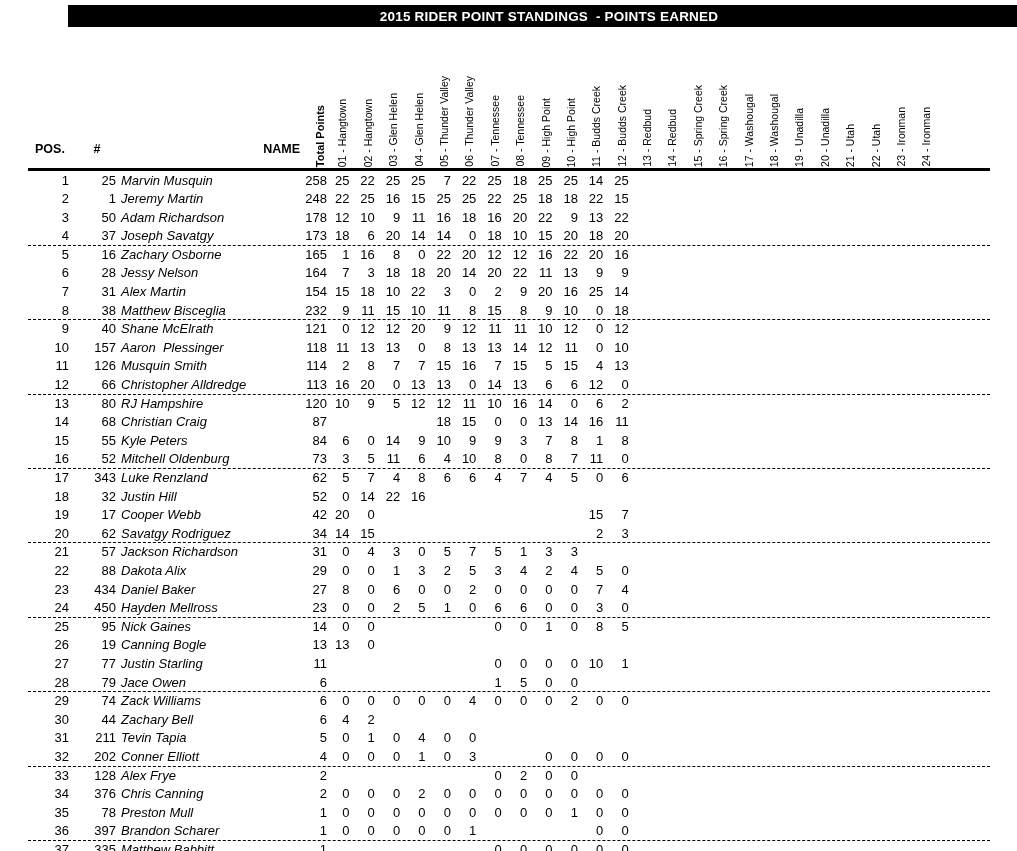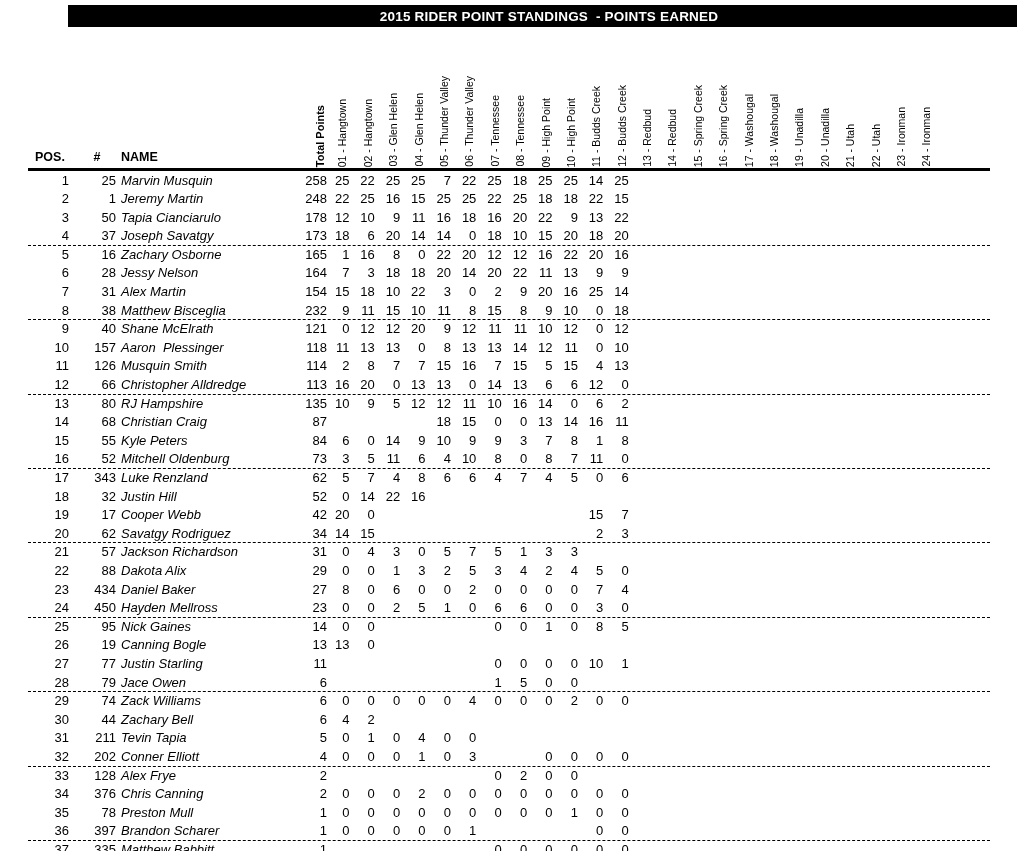--- a/index.html
+++ b/index.html
@@ -30,24 +30,24 @@
     width: 962px;
   }
   .grid-row {
     display: grid;
     grid-template-columns: 47px 44px 181px 31px repeat(24, 25.4px) 1fr;
   }
   .thead {
     align-items: end;
     height: 103px;
   }
-  .hcell { font-size: 12.5px; font-weight: bold; padding-bottom: 3px; }
+  .hcell { font-size: 12.5px; font-weight: bold; padding-bottom: 11px; }
   .pos-h { padding-left: 7px; }
   .num-h { text-align: center; }
-  .name-h { padding-left: 2px; }
+  .name-h { padding-left: 2px; text-align: right; }
   .rot {
     writing-mode: vertical-rl;
     transform: rotate(180deg);
     white-space: nowrap;
     justify-self: end;
     font-size: 10.5px;
     font-weight: normal;
     line-height: 11px;
     margin-right: 8px;
     padding-bottom: 0;
@@ -169,21 +169,21 @@
         <div class="cell pt"></div>
         <div class="cell pt"></div>
         <div class="cell pt"></div>
         <div class="cell pt"></div>
         <div class="cell pt"></div>
         <div class="cell pt"></div>
       </div>
       <div class="grid-row row">
         <div class="cell pos">3</div>
         <div class="cell num">50</div>
-        <div class="cell name">Tapia Cianciarulo</div>
+        <div class="cell name">Adam Richardson</div>
         <div class="cell total">178</div>
         <div class="cell pt">12</div>
         <div class="cell pt">10</div>
         <div class="cell pt">9</div>
         <div class="cell pt">11</div>
         <div class="cell pt">16</div>
         <div class="cell pt">18</div>
         <div class="cell pt">16</div>
         <div class="cell pt">20</div>
         <div class="cell pt">22</div>
@@ -470,21 +470,21 @@
         <div class="cell pt"></div>
         <div class="cell pt"></div>
         <div class="cell pt"></div>
         <div class="cell pt"></div>
         <div class="cell pt"></div>
       </div>
       <div class="grid-row row">
         <div class="cell pos">13</div>
         <div class="cell num">80</div>
         <div class="cell name">RJ Hampshire</div>
-        <div class="cell total">135</div>
+        <div class="cell total">120</div>
         <div class="cell pt">10</div>
         <div class="cell pt">9</div>
         <div class="cell pt">5</div>
         <div class="cell pt">12</div>
         <div class="cell pt">12</div>
         <div class="cell pt">11</div>
         <div class="cell pt">10</div>
         <div class="cell pt">16</div>
         <div class="cell pt">14</div>
         <div class="cell pt">0</div>

